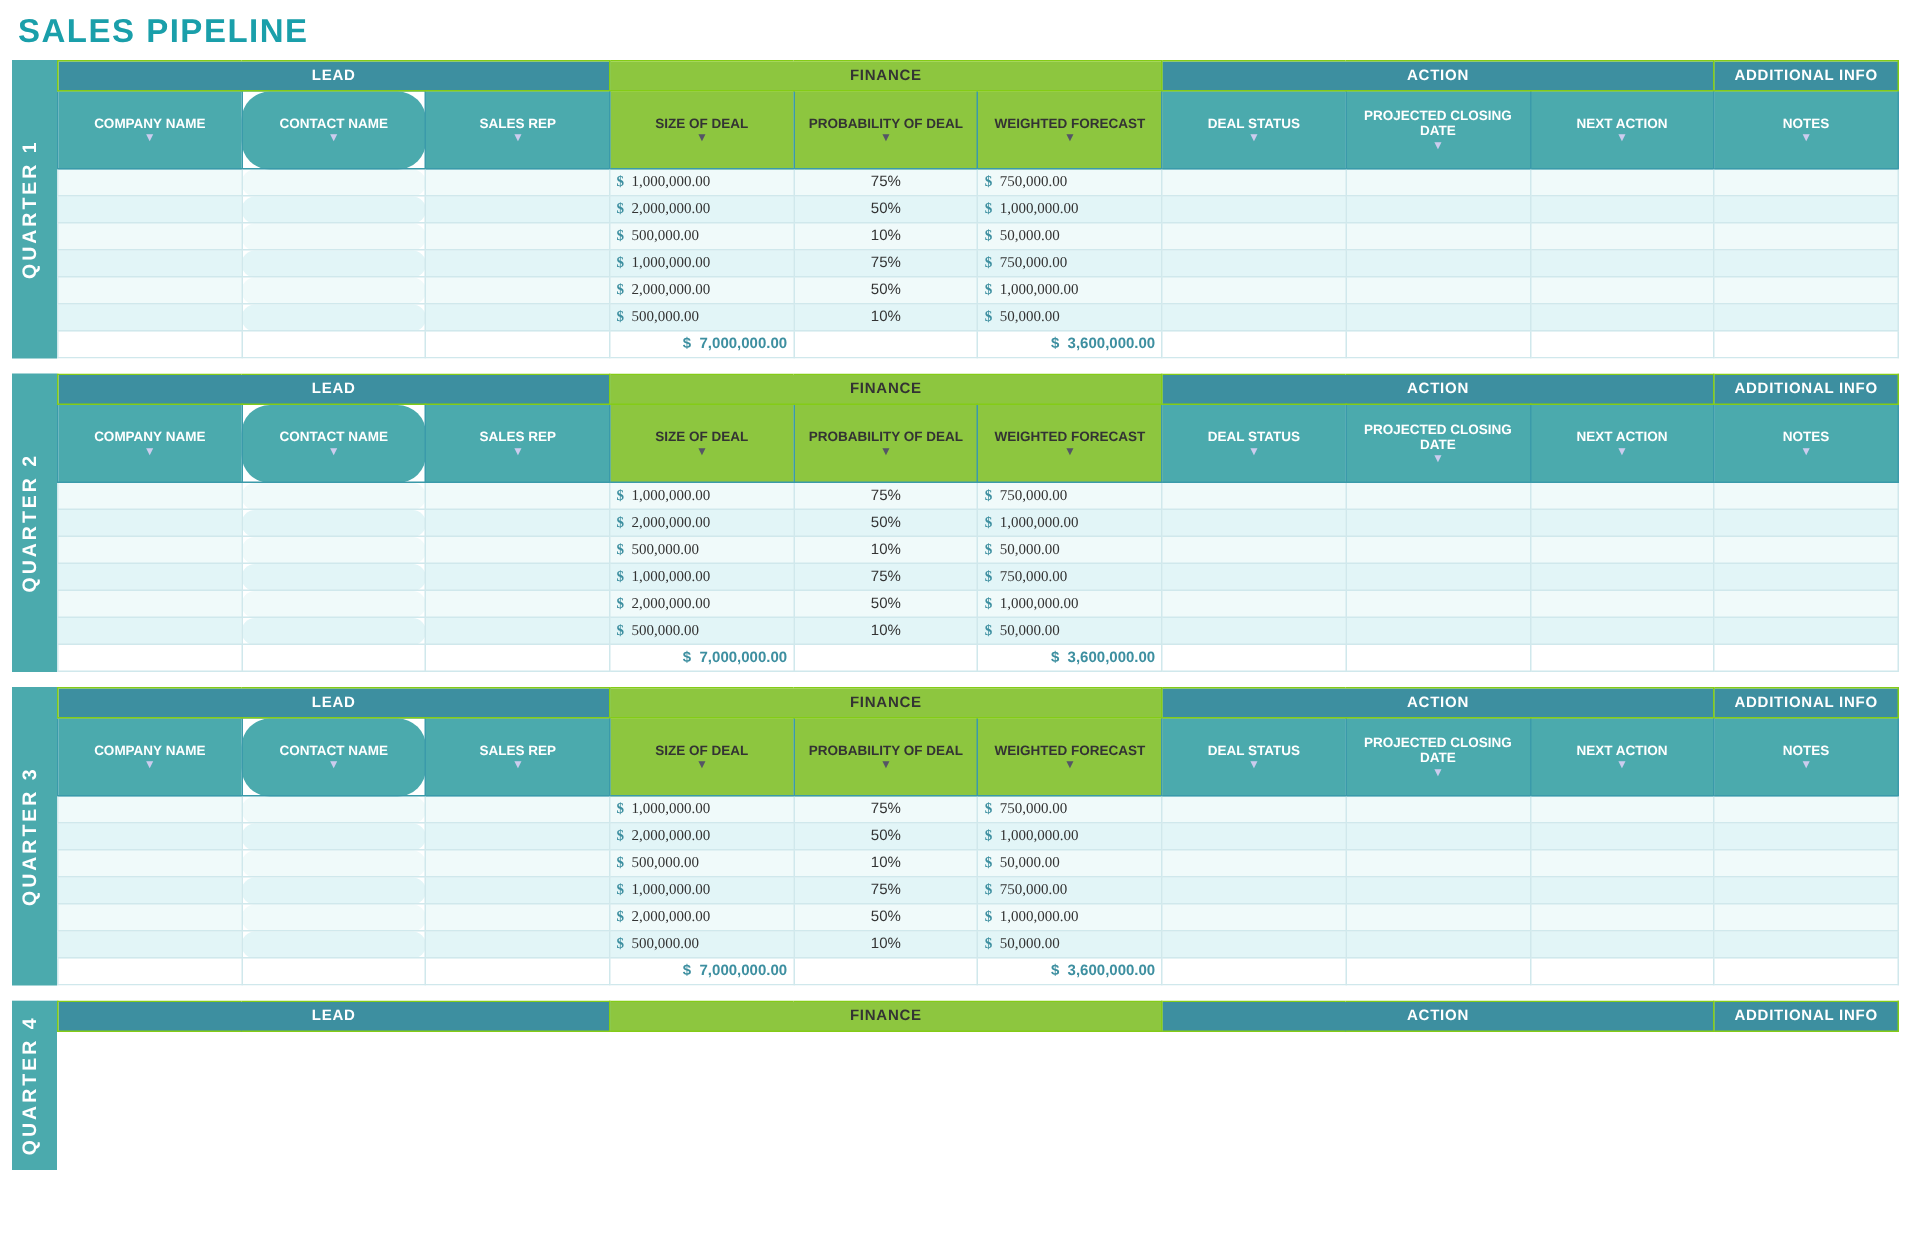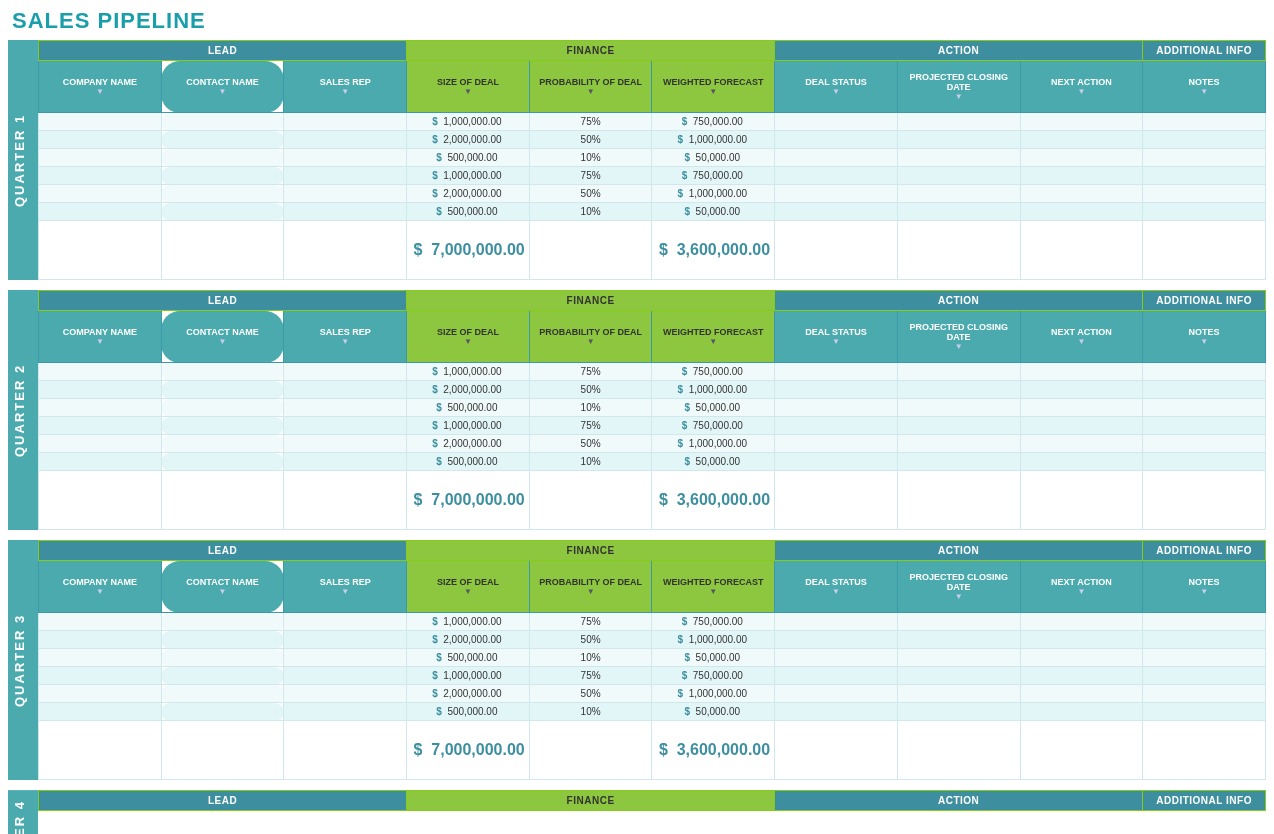--- a/index.html
+++ b/index.html
@@ -100,33 +100,34 @@
       text-align: center;
       font-size: 10px;
     }
     .data-row:nth-child(odd) {
       background: #f0fafa;
     }
     .data-row:nth-child(even) {
       background: #e2f5f7;
     }
     .data-row td.money {
-      text-align: center;
+      text-align: left;
       padding-right: 6px;
+      font-family: Liberation Serif, serif;
     }
     .data-row td.pct {
       text-align: center;
       margin-left: 45px;
     }
 
     
     .total-row td {
       border: 1px solid #d0e8ec;
-      padding: 20px 4px;
-      font-size: 16px;
+      padding: 3px 4px;
+      font-size: 10px;
       font-weight: bold;
       background: #fff;
       color: #3d8fa0;
       text-align: right;
     }
     .total-row td.empty-total {
       background: #fff;
     }
 
     

